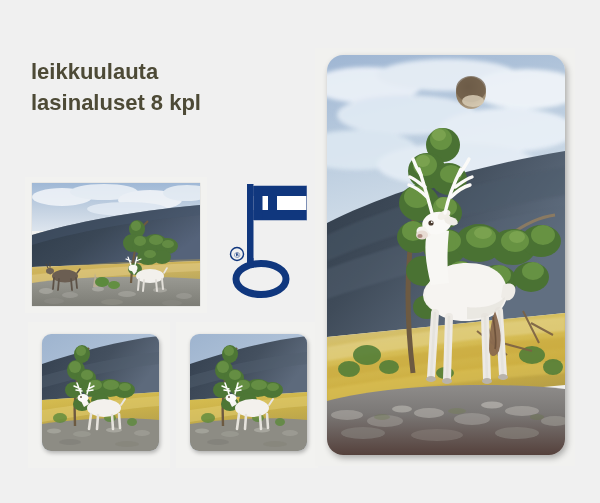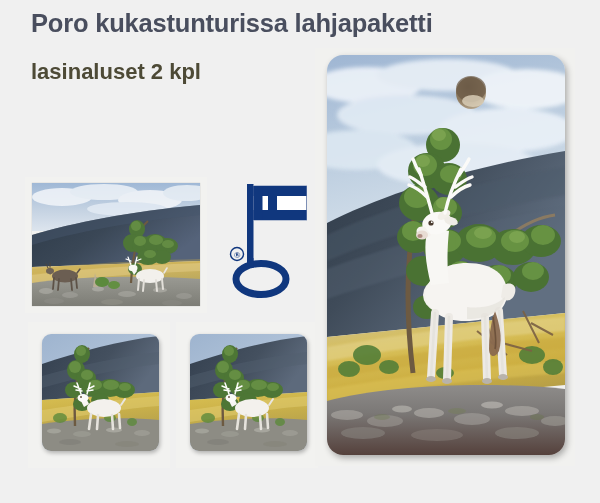--- a/index.html
+++ b/index.html
@@ -104,24 +104,24 @@
     position: absolute;
     left: 227px; top: 178px;
     width: 84px; height: 126px;
   }
 </style>
 </head>
 <body>
 
 <div id="page">
 
-  <div class="title">Poro kukastunturissa lahjapaketti</div>
 
   <div class="subtitle">
-    <span class="line">lasinaluset 2 kpl</span>
+    <span class="line">leikkuulauta</span>
+    <span class="line">lasinaluset 8 kpl</span>
   </div>
 
   <div class="panel" id="postcard-panel">
     <div id="postcard-img">
       <svg class="photo" viewBox="0 0 168 123" preserveAspectRatio="none">
         <defs>
           <linearGradient id="pcSky" x1="0" y1="0" x2="0" y2="1">
             <stop offset="0" stop-color="#9fb8d6"></stop>
             <stop offset="0.55" stop-color="#c4d2e2"></stop>
             <stop offset="1" stop-color="#dde5ee"></stop>

